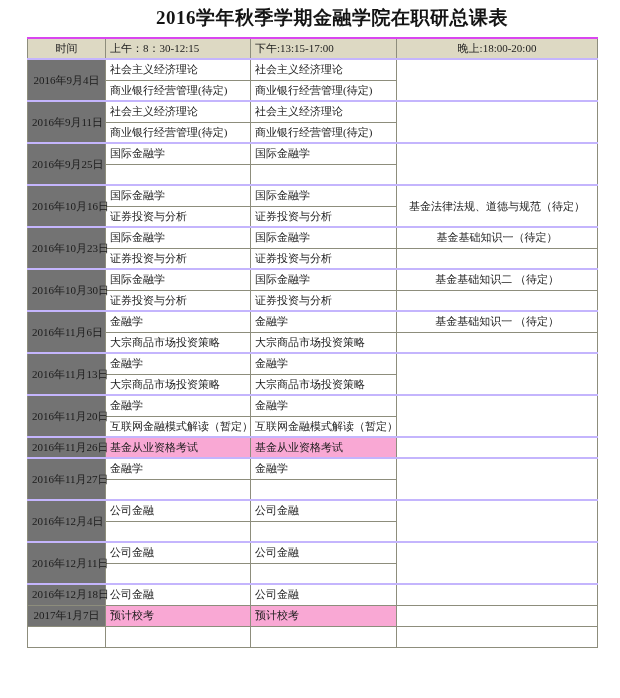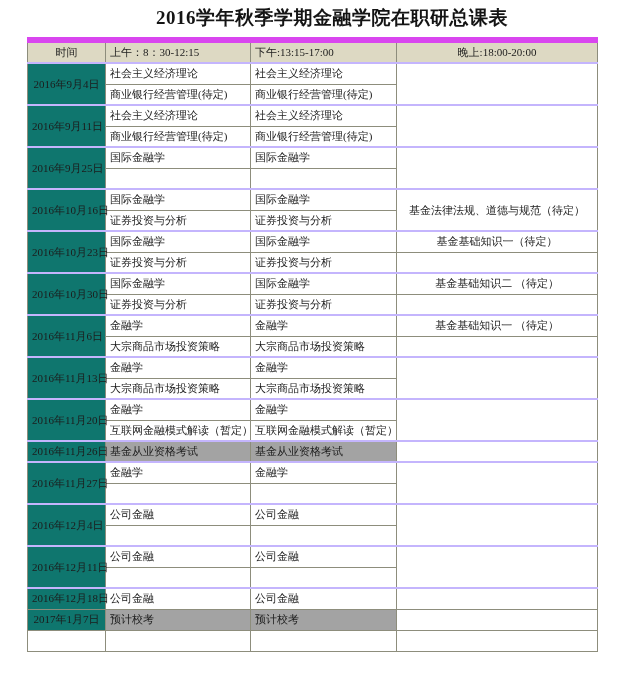--- a/index.html
+++ b/index.html
@@ -64,25 +64,25 @@
     line-height: 15px;
     color: #1c1c1c;
   }
 
   
   tr.group-start > td {
     border-top: 2px solid #c4b5fd;
   }
 
   table.schedule tr:first-child > td {
-    border-top: 6px solid #d946ef;
+    border-top: 2px solid #d946ef;
   }
 
   td.date-cell {
-    background: #0f766e;
+    background: #737373;
     text-align: center;
     font-size: 11px;
     letter-spacing: 0;
     border-left: 2px solid #2b2b2b;
     border-right: 1px solid #8d8d7c;
   }
 
   td.eve-cell {
     border-right: 2px solid #2b2b2b;
     white-space: normal;
@@ -93,21 +93,21 @@
     background: #ddd9c3;
     font-size: 11.5px;
     height: 23px;
   }
   td.head-cell.center {
     text-align: center;
     font-weight: normal;
   }
 
   td.shaded {
-    background: #a3a3a3;
+    background: #f9a8d4;
   }
 
   
   .ovf {
     display: inline-block;
     white-space: nowrap;
   }
 
   .tail-row td {
     border-top: 2px solid #2b2b2b;

